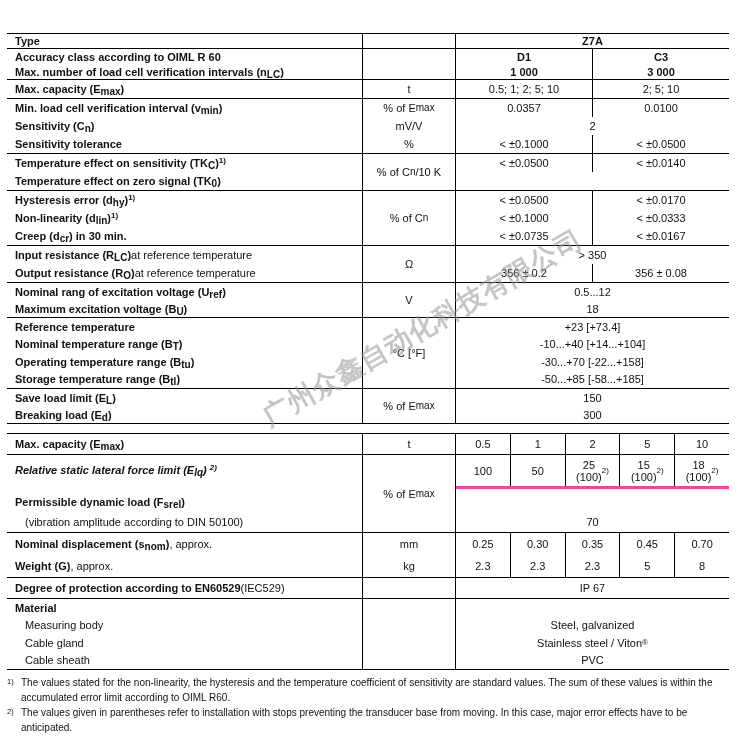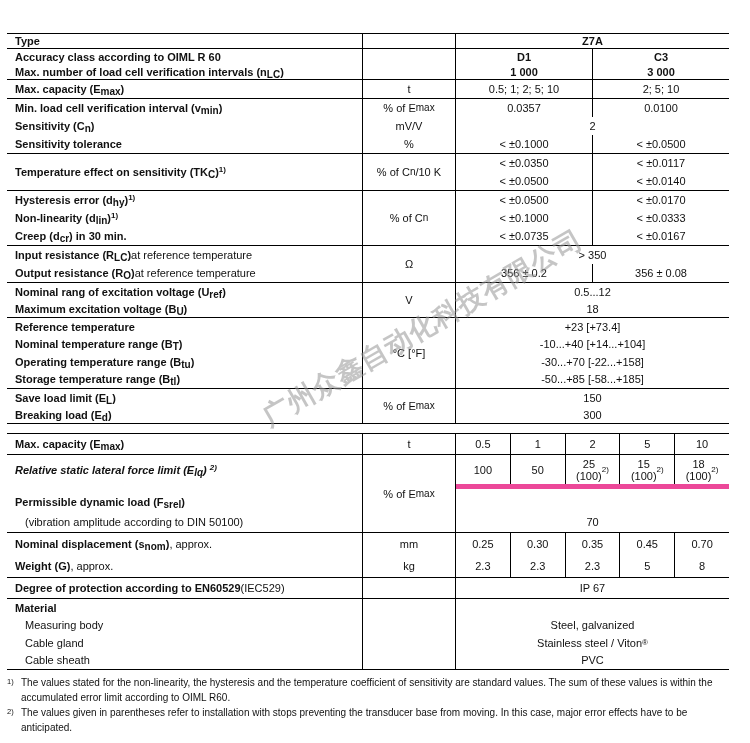--- a/index.html
+++ b/index.html
@@ -11,21 +11,21 @@
   .labels{display:flex;flex-direction:column;justify-content:center;padding-left:8px;box-sizing:border-box;}
   .label-line{display:flex;align-items:center;font-weight:bold;font-size:11px;white-space:nowrap;}
   .label-line .reg{font-weight:normal;}
   .label-line.indent{padding-left:10px;font-weight:normal;align-items:center;}
   .unit{border-left:1px solid #000;border-right:1px solid #000;box-sizing:border-box;
     display:flex;flex-direction:column;align-items:center;justify-content:center;font-size:11px;}
   .unit-line{display:flex;align-items:center;justify-content:center;}
   .values{display:flex;flex-direction:column;font-size:11px;}
   .vrow{display:flex;align-items:center;justify-content:center;text-align:center;box-sizing:border-box;}
   .vrow.split{align-items:stretch;padding:0;}
-  .vrow.hline{border-bottom:5px solid #ec4899;}
+  .vrow.hline{border-bottom:3px solid #ec4899;}
   .vrow.bottom{margin-top:auto;}
   .vrow.bold, .vcell.bold{font-weight:bold;}
   .vcell{flex:1 1 0;display:flex;align-items:center;justify-content:center;text-align:center;box-sizing:border-box;}
   .vcell + .vcell{border-left:1px solid #000;}
   sub{font-size:10px;vertical-align:-2px;line-height:0;}
   sup{font-size:8px;vertical-align:4px;line-height:0;}
   .watermark{position:absolute;left:265px;top:401px;transform-origin:0 50%;transform:rotate(-30deg);
     font-size:27px;font-weight:bold;letter-spacing:1px;color:rgba(150,150,150,0.55);
     white-space:nowrap;pointer-events:none;z-index:5;}
   .footnotes{margin-top:6px;}
@@ -114,29 +114,28 @@
               <div class="vcell">&lt; ±0.1000</div>
               <div class="vcell">&lt; ±0.0500</div>
             </div>
           </div>
         </div>
         <div class="group">
           <div class="labels">
             <div class="label-line" style="height: 18px;">
               <span class="bld">Temperature effect on sensitivity (TK<sub>C</sub>)<sup>1)</sup></span>
             </div>
+            <div class="label-line" style="height: 18px;">
+              <span class="bld">Temperature effect on zero signal (TK<sub>0</sub>)</span>
+            </div>
           </div>
           <div class="unit">
             <div class="unit-line">% of C<sub>n</sub>/10 K</div>
           </div>
           <div class="values">
-            <div class="vrow split" style="height: 18px;">
-              <div class="vcell">&lt; ±0.0350</div>
-              <div class="vcell">&lt; ±0.0117</div>
-            </div>
             <div class="vrow split" style="height: 18px;">
               <div class="vcell">&lt; ±0.0500</div>
               <div class="vcell">&lt; ±0.0140</div>
             </div>
           </div>
         </div>
         <div class="group">
           <div class="labels">
             <div class="label-line" style="height: 18px;">
               <span class="bld">Hysteresis error (d<sub>hy</sub>)<sup>1)</sup></span>

